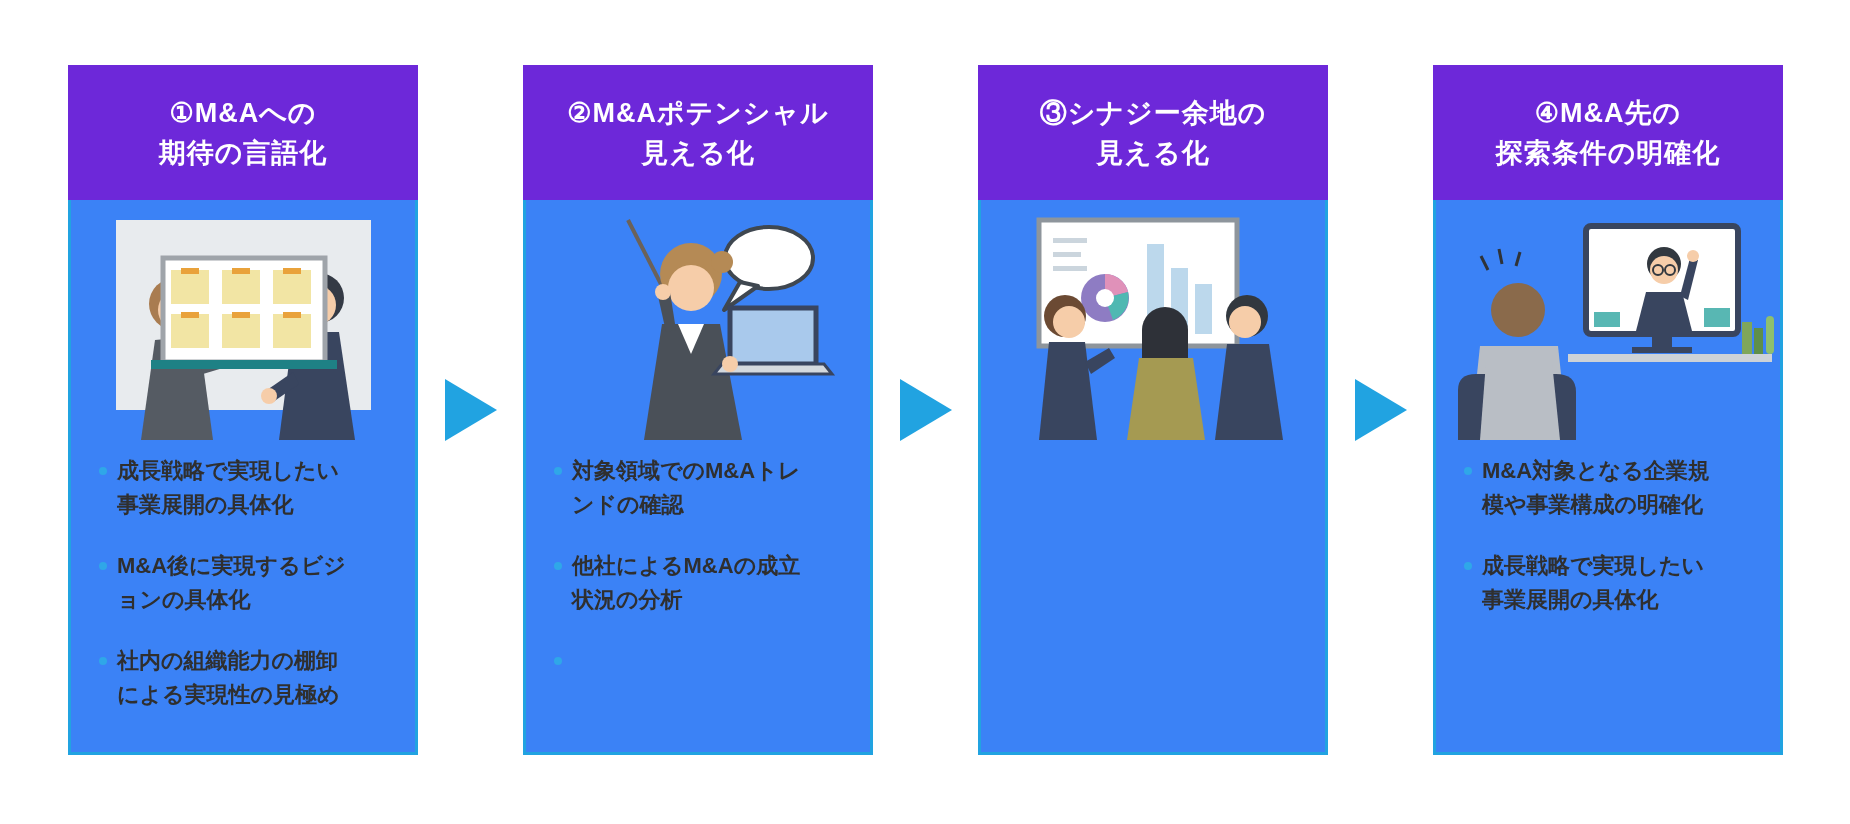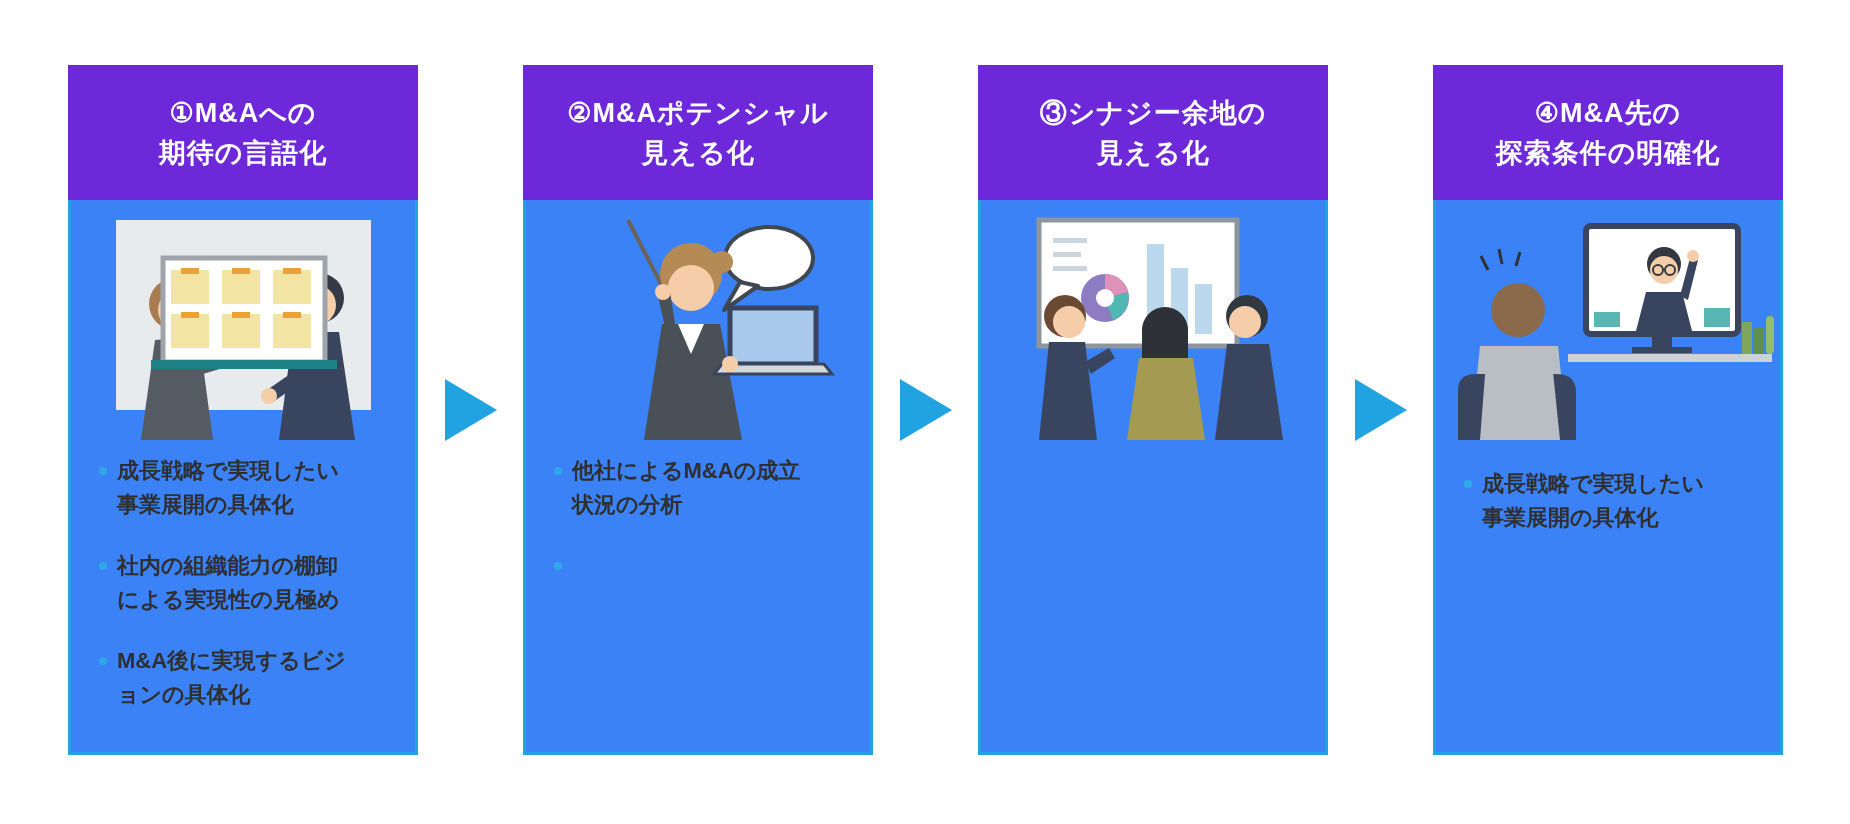--- a/index.html
+++ b/index.html
@@ -90,22 +90,22 @@
 
         <rect x="100" y="102" width="38" height="34" fill="#F2E5A4"></rect>
           <rect x="110" y="100" width="18" height="6" fill="#E9A23B"></rect>
         <rect x="151" y="102" width="38" height="34" fill="#F2E5A4"></rect>
           <rect x="161" y="100" width="18" height="6" fill="#E9A23B"></rect>
         <rect x="202" y="102" width="38" height="34" fill="#F2E5A4"></rect>
           <rect x="212" y="100" width="18" height="6" fill="#E9A23B"></rect>
       </svg>
       <ul class="bullets">
         <li><span class="dot"></span><span>成長戦略で実現したい事業展開の具体化</span></li>
+        <li><span class="dot"></span><span>M&amp;A後に実現するビジョンの具体化</span></li>
         <li><span class="dot"></span><span>社内の組織能力の棚卸による実現性の見極め</span></li>
-        <li><span class="dot"></span><span>M&amp;A後に実現するビジョンの具体化</span></li>
       </ul>
     </div>
   </section>
 
   <div class="gap">
       <div class="tri"></div>
     </div>
 
   <section class="panel">
     <header class="panel-header">
@@ -126,20 +126,21 @@
         <path d="M118 228 L136 112 L194 112 L216 228 Z" fill="#4A5058"></path>
         <path d="M152 112 L178 112 L165 142 Z" fill="#FFFFFF"></path>
         <path d="M140 120 L132 84 L144 80 L150 118 Z" fill="#4A5058"></path>
         <circle cx="137" cy="80" r="8" fill="#F6CDA9"></circle>
 
         <rect x="204" y="96" width="86" height="56" fill="#A9C9EC" stroke="#39455F" stroke-width="5"></rect>
         <path d="M196 152 L298 152 L306 162 L188 162 Z" fill="#D4D9DE" stroke="#39455F" stroke-width="3"></path>
         <circle cx="204" cy="152" r="8" fill="#F6CDA9"></circle>
       </svg>
       <ul class="bullets">
+        <li><span class="dot"></span><span>対象領域でのM&amp;Aトレンドの確認</span></li>
         <li><span class="dot"></span><span>他社によるM&amp;Aの成立状況の分析</span></li>
         <li><span class="dot"></span></li>
       </ul>
     </div>
   </section>
 
   <div class="gap">
       <div class="tri"></div>
     </div>
 
@@ -217,19 +218,19 @@
         <line x1="52" y1="58" x2="45" y2="44" stroke="#2F3338" stroke-width="3"></line>
         <line x1="66" y1="52" x2="63" y2="37" stroke="#2F3338" stroke-width="3"></line>
         <line x1="80" y1="54" x2="84" y2="40" stroke="#2F3338" stroke-width="3"></line>
 
         <circle cx="82" cy="98" r="27" fill="#8A6A4B"></circle>
         <path d="M34 228 L44 134 L122 134 L132 228 Z" fill="#B9BEC5"></path>
         <path d="M22 228 L22 178 Q22 162 40 162 L120 162 Q140 162 140 180 L140 228 Z" fill="#39455F"></path>
         <path d="M44 228 L50 150 L116 150 L124 228 Z" fill="#B9BEC5"></path>
       </svg>
       <ul class="bullets">
-        <li><span class="dot"></span></li>
+        <li><span class="dot"></span><span>M&amp;A対象となる企業規模や事業構成の明確化</span></li>
         <li><span class="dot"></span><span>成長戦略で実現したい事業展開の具体化</span></li>
       </ul>
     </div>
   </section>
 
 </div>
 
 </body></html>

